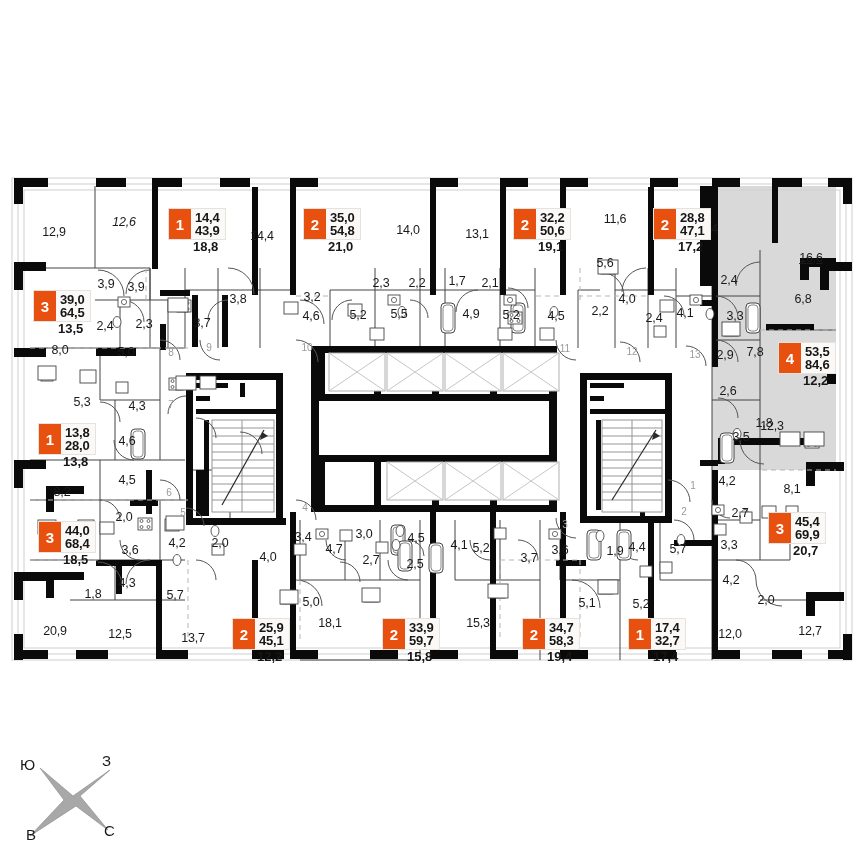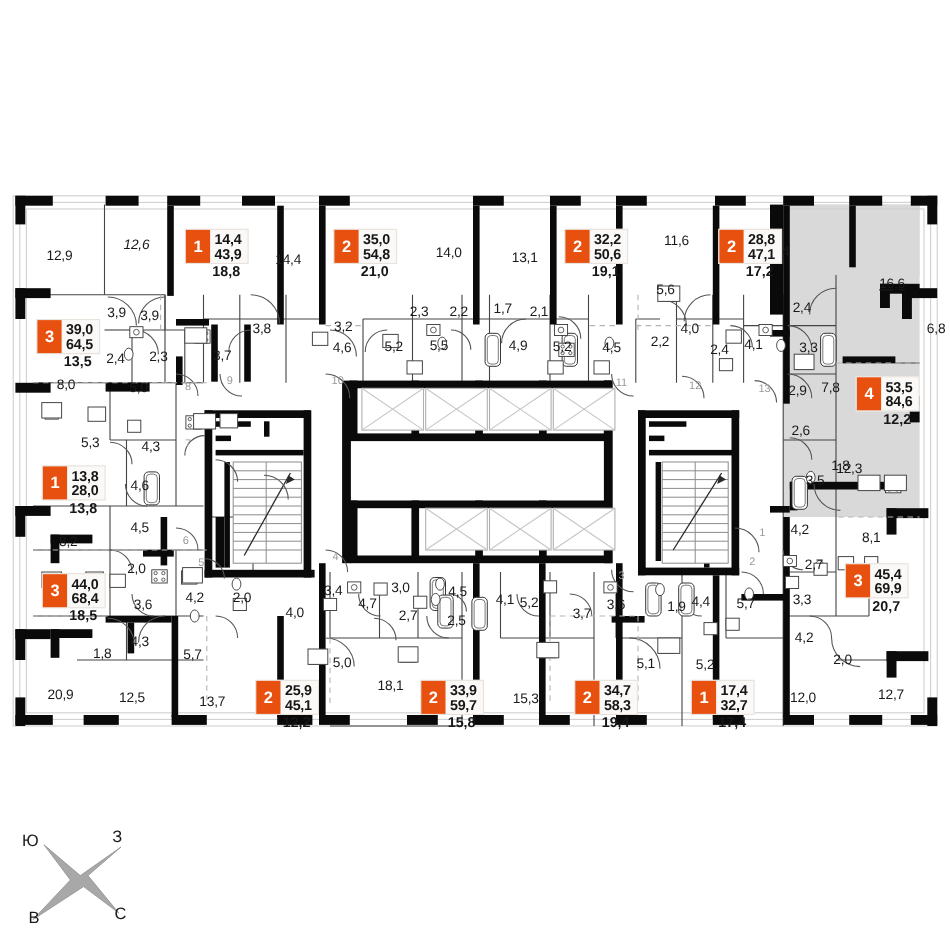--- a/index.html
+++ b/index.html
@@ -474,21 +474,21 @@
       <div class="rm" style="left: 262px; top: 236px;">14,4</div>
       <div class="rm" style="left: 408px; top: 230px;">14,0</div>
       <div class="rm" style="left: 477px; top: 234px;">13,1</div>
       <div class="rm" style="left: 615px; top: 219px;">11,6</div>
       <div class="rm" style="left: 706px; top: 229px;">12,4</div>
       <div class="rm" style="left: 811px; top: 258px; text-decoration: underline;">16,6</div>
       <div class="rm" style="left: 106px; top: 284px;">3,9</div>
       <div class="rm" style="left: 136px; top: 287px;">3,9</div>
       <div class="rm" style="left: 605px; top: 263px;">5,6</div>
       <div class="rm" style="left: 729px; top: 280px;">2,4</div>
-      <div class="rm" style="left: 803px; top: 299px; margin-left: 48px;">6,8</div>
+      <div class="rm" style="left: 803px; top: 299px;">6,8</div>
       <div class="rm" style="left: 105px; top: 326px;">2,4</div>
       <div class="rm" style="left: 144px; top: 324px;">2,3</div>
       <div class="rm" style="left: 238px; top: 299px;">3,8</div>
       <div class="rm" style="left: 276px; top: 297px; margin-left: 36px;">3,2</div>
       <div class="rm" style="left: 202px; top: 323px;">3,7</div>
       <div class="rm" style="left: 311px; top: 316px;">4,6</div>
       <div class="rm" style="left: 358px; top: 315px;">5,2</div>
       <div class="rm" style="left: 399px; top: 314px;">5,5</div>
       <div class="rm" style="left: 471px; top: 314px;">4,9</div>
       <div class="rm" style="left: 511px; top: 315px;">5,2</div>
@@ -541,22 +541,22 @@
       <div class="rm" style="left: 93px; top: 594px;">1,8</div>
       <div class="rm" style="left: 175px; top: 595px;">5,7</div>
       <div class="rm" style="left: 311px; top: 602px;">5,0</div>
       <div class="rm" style="left: 587px; top: 603px;">5,1</div>
       <div class="rm" style="left: 641px; top: 604px;">5,2</div>
       <div class="rm" style="left: 731px; top: 580px;">4,2</div>
       <div class="rm" style="left: 766px; top: 600px;">2,0</div>
       <div class="rm" style="left: 55px; top: 631px;">20,9</div>
       <div class="rm" style="left: 120px; top: 634px;">12,5</div>
       <div class="rm" style="left: 193px; top: 638px;">13,7</div>
-      <div class="rm" style="left: 355px; top: 623px;">18,1</div>
-      <div class="rm" style="left: 478px; top: 623px; margin-top: 12px;">15,3</div>
+      <div class="rm" style="left: 330px; top: 623px;">18,1</div>
+      <div class="rm" style="left: 478px; top: 623px;">15,3</div>
       <div class="rm" style="left: 730px; top: 634px;">12,0</div>
       <div class="rm" style="left: 810px; top: 631px;">12,7</div>
     </div>
 
   <div id="door-labels">
       <div class="dn" style="left: 171px; top: 352px;">8</div>
       <div class="dn" style="left: 209px; top: 347px;">9</div>
       <div class="dn" style="left: 307px; top: 347px;">10</div>
       <div class="dn" style="left: 565px; top: 348px;">11</div>
       <div class="dn" style="left: 632px; top: 351px;">12</div>

